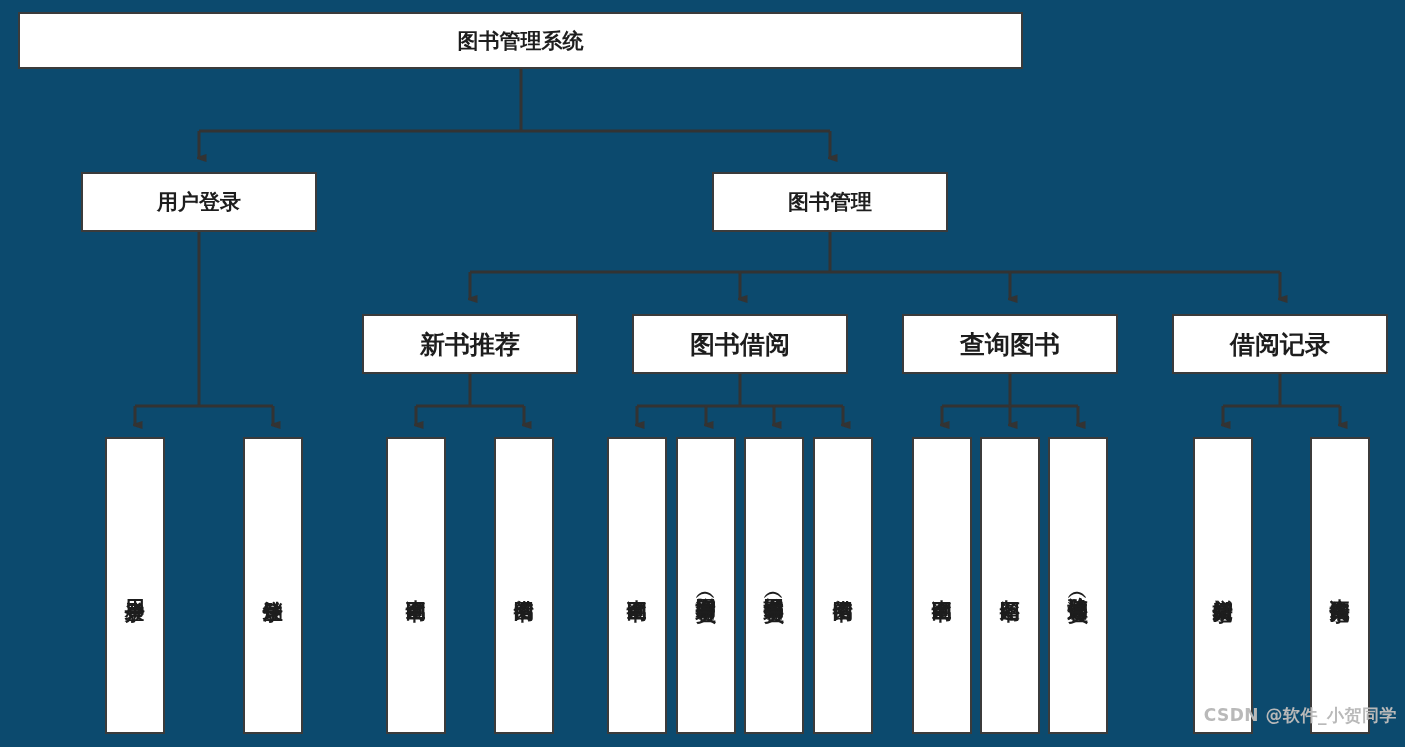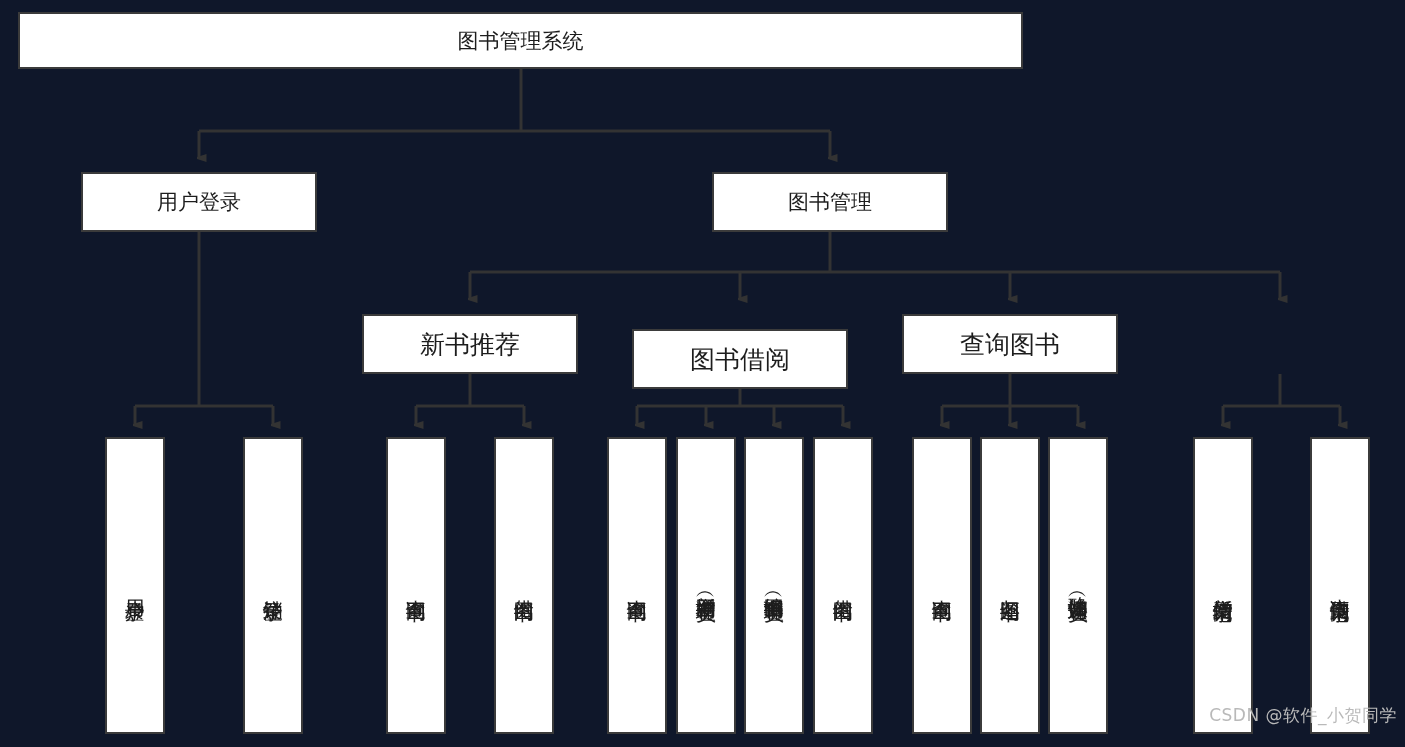--- a/index.html
+++ b/index.html
@@ -8,22 +8,23 @@
     background: #ffffff;
   }
   body {
     font-family: "DejaVu Sans", "Liberation Sans", sans-serif;
     color: #1a1a1a;
   }
   #canvas {
     position: relative;
     width: 1405px;
     height: 747px;
-    background: #0f172a;
+    background: #0c4a6e;
     overflow: hidden;
+    font-weight: bold;
   }
   svg.wires {
     position: absolute;
     left: 0;
     top: 0;
     width: 1405px;
     height: 747px;
     pointer-events: none;
   }
   .node {
@@ -133,25 +134,28 @@
   <div class="node lvl1" style="left:81px; top:172px; width:236px; height:60px;">
     <span class="txt">用户登录</span>
   </div>
   <div class="node lvl1" style="left:712px; top:172px; width:236px; height:60px;text-align:center;">
     <span class="txt">图书管理</span>
   </div>
 
   <div class="node lvl2" style="left:362px; top:314px; width:216px; height:60px;">
     <span class="txt">新书推荐</span>
   </div>
-  <div class="node lvl2" style="left:632px; top:314px; width:216px; height:60px;margin-top:15px;">
+  <div class="node lvl2" style="left:632px; top:314px; width:216px; height:60px;">
     <span class="txt">图书借阅</span>
   </div>
   <div class="node lvl2" style="left:902px; top:314px; width:216px; height:60px;">
     <span class="txt">查询图书</span>
+  </div>
+  <div class="node lvl2" style="left:1172px; top:314px; width:216px; height:60px;">
+    <span class="txt">借阅记录</span>
   </div>
 
   <div class="node leaf" style="left:105px; top:437px; width:60px; height:297px;">
     <span class="txt">用户登录</span>
   </div>
   <div class="node leaf" style="left:243px; top:437px; width:60px; height:297px;">
     <span class="txt">注销登录</span>
   </div>
 
   <div class="node leaf" style="left:386px; top:437px; width:60px; height:297px;">

